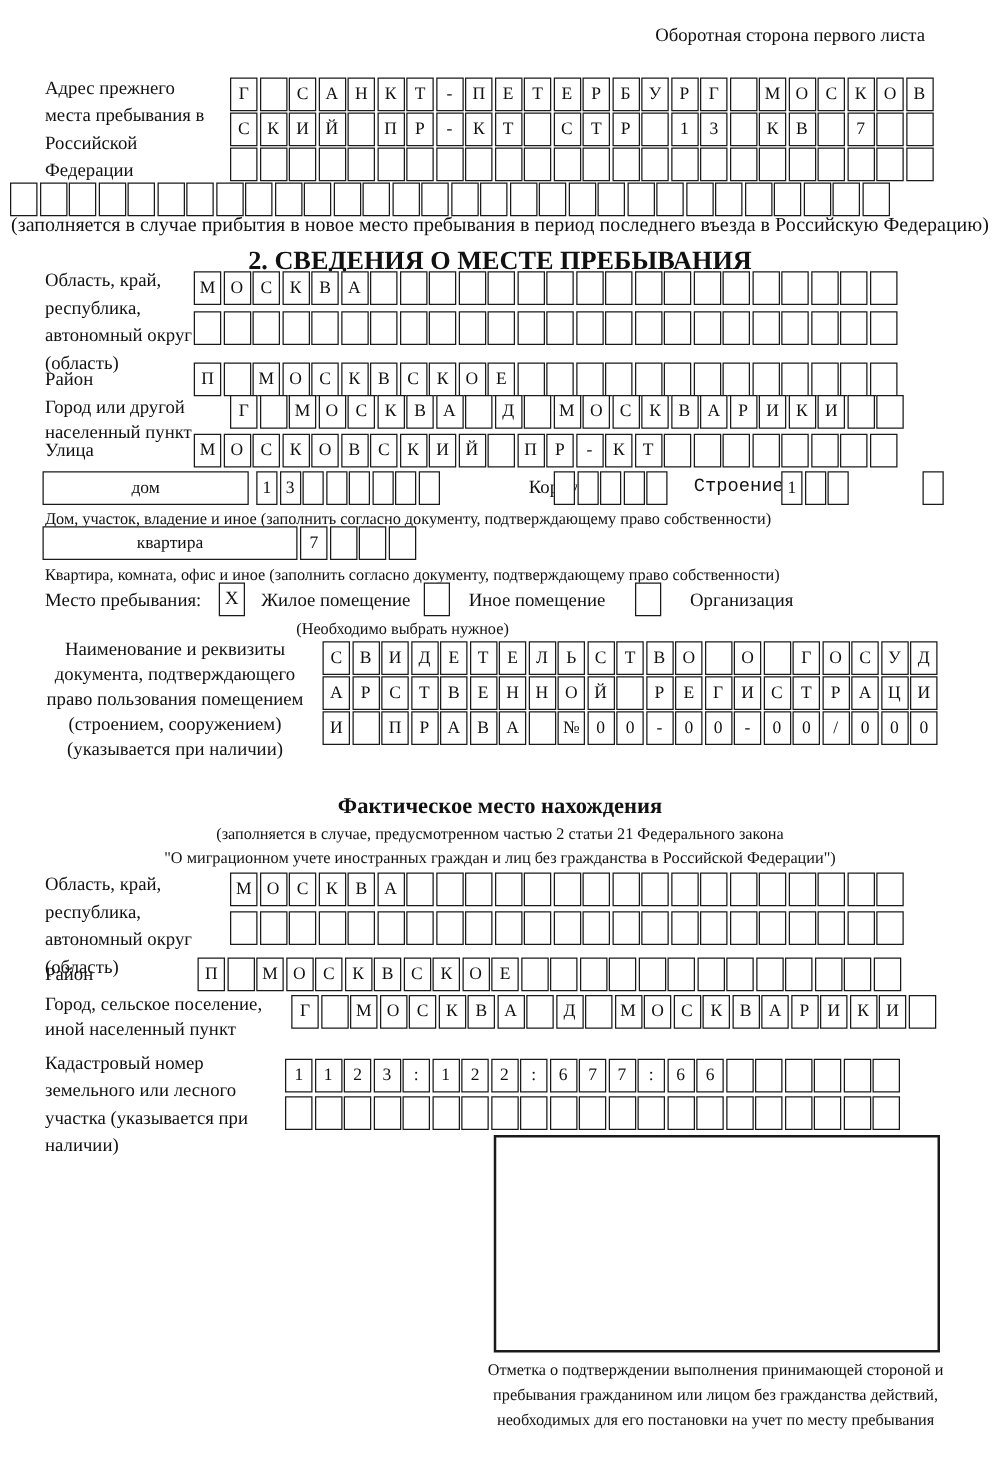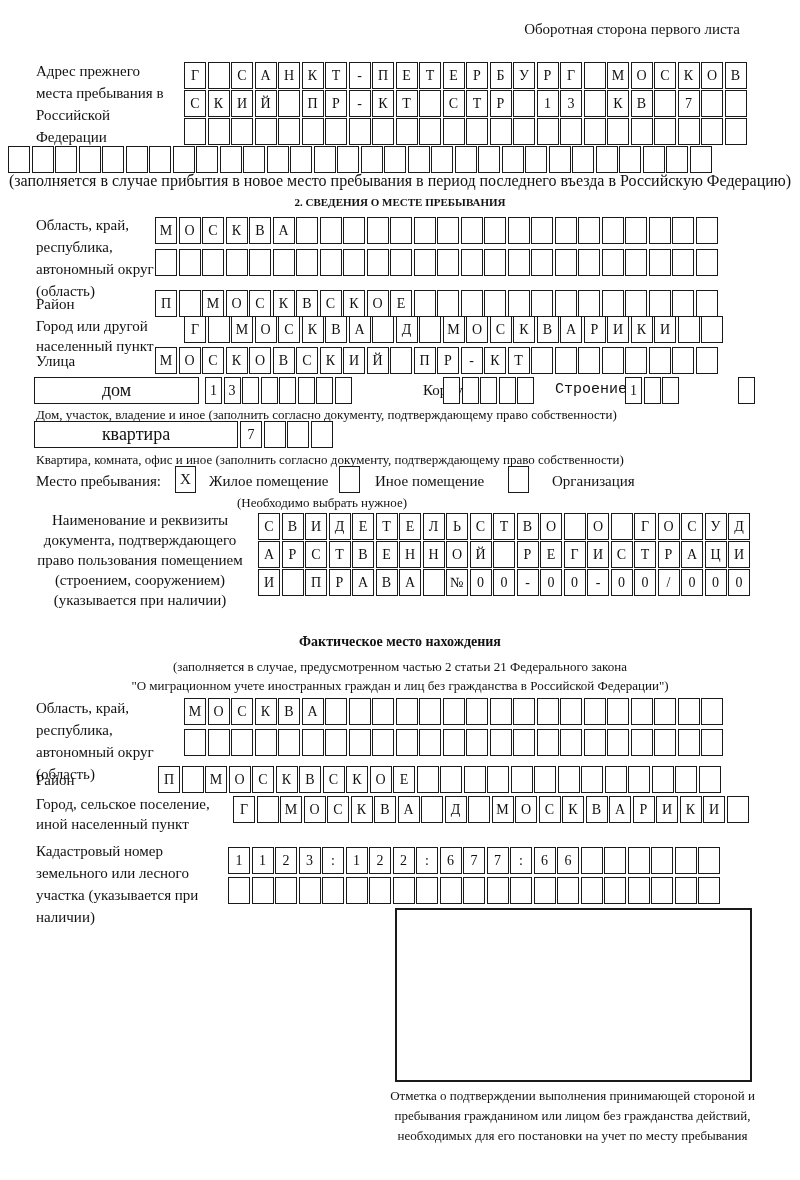--- a/index.html
+++ b/index.html
@@ -16,28 +16,28 @@
   .right{text-align:right;}
   .row{display:flex;gap:1.5px;}
   .cb{
     width:20px;height:25px;border:1.5px solid #1a1a1a;flex:none;
     display:flex;align-items:center;justify-content:center;
     font-size:14px;background:#fff;
   }
   .sm .cb{width:15px;}
   .wide{
     border:1.5px solid #1a1a1a;height:25px;background:#fff;
-    display:flex;align-items:center;justify-content:center;font-size:18px;
+    display:flex;align-items:center;justify-content:center;font-size:14px;
   }
   .chk{
     width:19px;height:25px;border:1.5px solid #1a1a1a;background:#fff;
     display:flex;align-items:center;justify-content:center;font-size:15px;flex:none;
   }
   .stamp{border:2px solid #1a1a1a;background:#fff;}
-  .title{font-weight:bold;font-size:11px;}
+  .title{font-weight:bold;font-size:21px;}
 </style>
 </head>
 <body>
 
 <div class="abs lab right" style="left:0;top:18px;width:740px;">Оборотная сторона первого листа</div>
 
 <div class="abs lab" style="left:36px;top:60px;width:132px;">Адрес прежнего места пребывания в Российской Федерации</div>
 
 <div class="abs row" style="left:184px;top:62px;">
     <span class="cb">Г</span>
@@ -405,21 +405,21 @@
     <span class="cb">0</span>
     <span class="cb">-</span>
     <span class="cb">0</span>
     <span class="cb">0</span>
     <span class="cb">/</span>
     <span class="cb">0</span>
     <span class="cb">0</span>
     <span class="cb">0</span>
   </div>
 
-<div class="abs title center" style="left:0;top:634px;width:800px;font-size:14px;">Фактическое место нахождения</div>
+<div class="abs title center" style="left:0;top:634px;width:800px;font-size:18px;">Фактическое место нахождения</div>
 <div class="abs cap13 center" style="left:0;top:658px;width:800px;">(заполняется в случае, предусмотренном частью 2 статьи 21 Федерального закона</div>
 <div class="abs cap13 center" style="left:0;top:677px;width:800px;">"О миграционном учете иностранных граждан и лиц без гражданства в Российской Федерации")</div>
 
 <div class="abs lab" style="left:36px;top:697px;width:150px;">Область, край, республика, автономный округ (область)</div>
 <div class="abs row" style="left:184px;top:698px;">
     <span class="cb">М</span>
     <span class="cb">О</span>
     <span class="cb">С</span>
     <span class="cb">К</span>
     <span class="cb">В</span>

